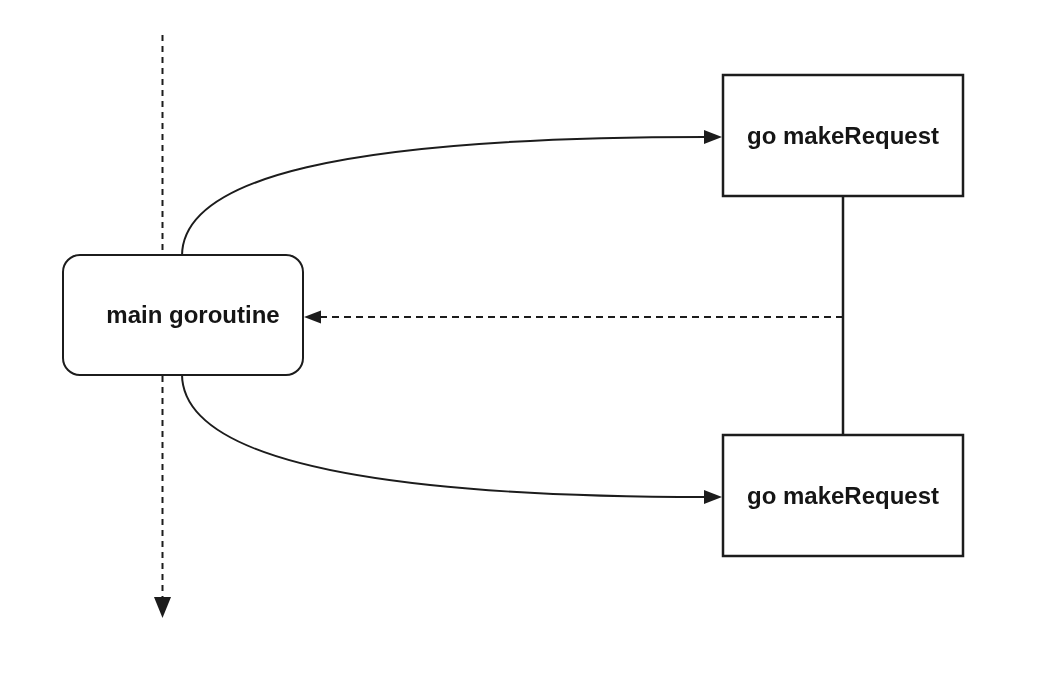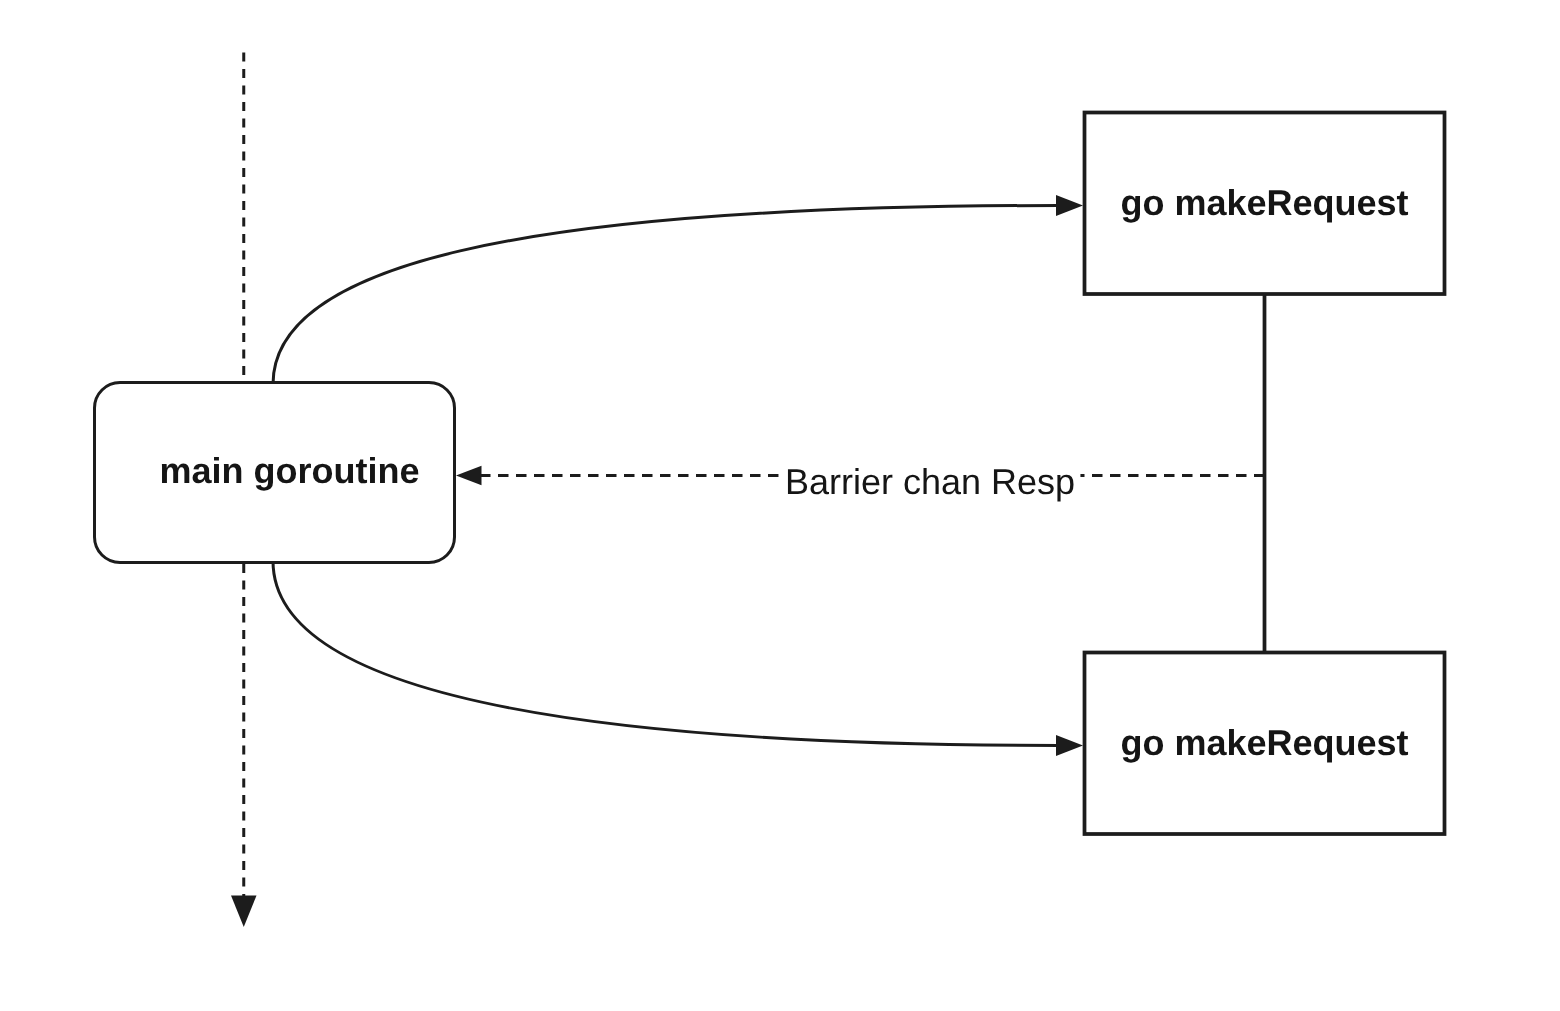--- a/index.html
+++ b/index.html
@@ -86,15 +86,14 @@
     <rect class="box" x="723" y="75" width="240" height="121" stroke-width="2.5"></rect>
     <rect class="box" x="723" y="435" width="240" height="121" stroke-width="2.5"></rect>
   </svg>
 
   <div class="node-label" style="left:63px; top:255px; width:260px; height:120px;">main goroutine</div>
 
   <div class="node-label" style="left:723px; top:75px; width:240px; height:121px;">go makeRequest</div>
 
   <div class="node-label" style="left:723px; top:435px; width:240px; height:121px;">go makeRequest</div>
 
-  <div class="edge-label" style="left:620px; top:322px;">Barrier chan Resp</div>
 
 </div>
 
 </body></html>

